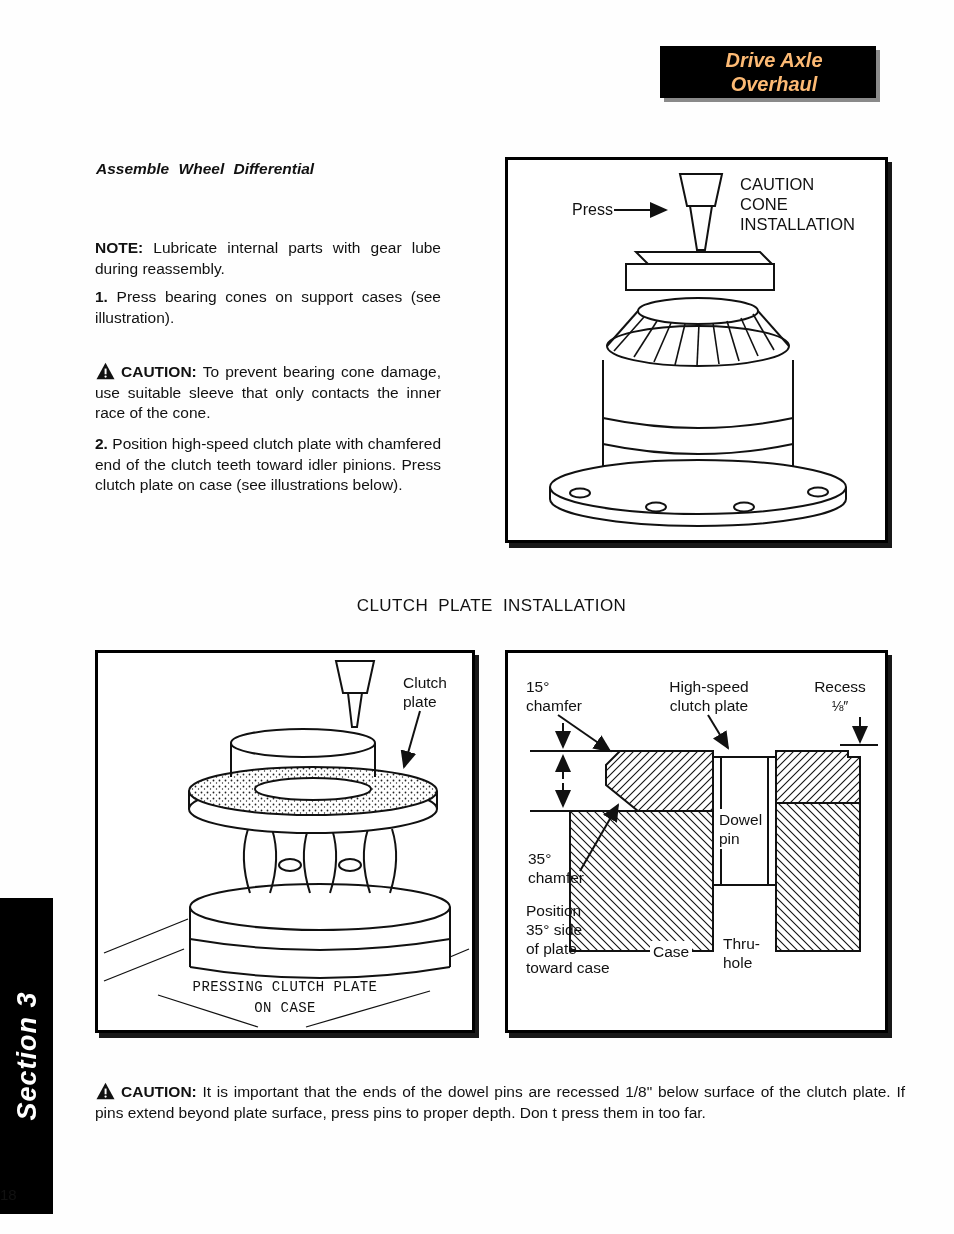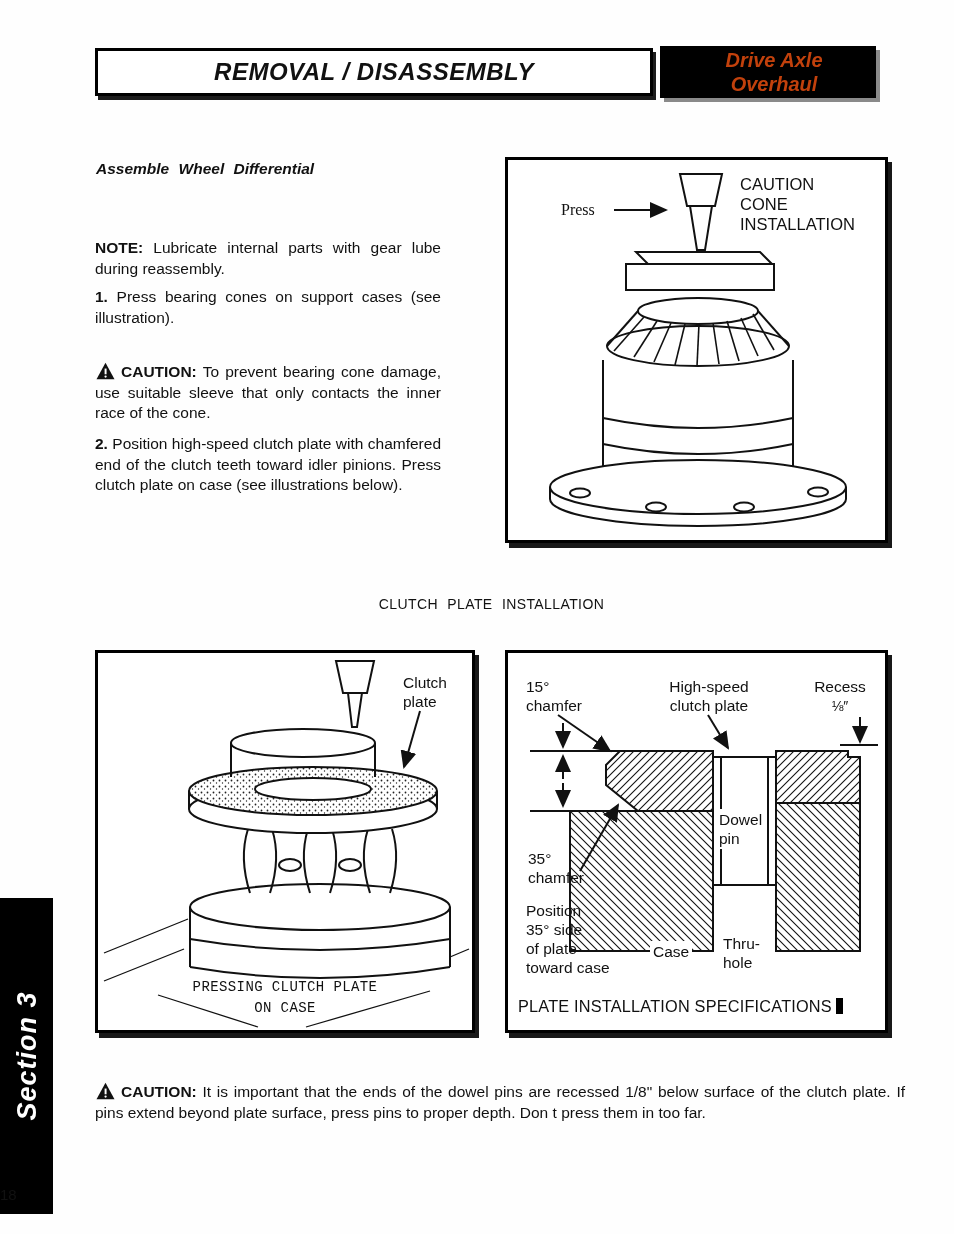--- a/index.html
+++ b/index.html
@@ -13,21 +13,21 @@
   .title-box {
     position:absolute; left:95px; top:48px; width:558px; height:48px;
     border:3px solid #000; background:#fff; box-shadow:3px 4px 0 #1c1c1c;
     display:flex; align-items:center; justify-content:center;
   }
   .title-box .t {
     font-style:italic; font-weight:bold; font-size:24px; letter-spacing:.5px;
   }
   .badge {
     position:absolute; left:660px; top:46px; width:216px; height:52px;
-    background:#000; color:#c2410c; box-shadow:4px 4px 0 #8a8a8a;
+    background:#000; color:#fdba74; box-shadow:4px 4px 0 #8a8a8a;
     display:flex; align-items:center; justify-content:center; text-align:center;
     font-style:italic; font-weight:bold; font-size:20px; line-height:24px;
     white-space:pre-line;
     padding-left:12px;
   }
   
   .heading {
     position:absolute; left:96px; top:160px;
     font-style:italic; font-weight:bold; font-size:15.5px; word-spacing:5px;
   }
@@ -41,21 +41,21 @@
   }
   .fig svg { position:absolute; left:0; top:0; width:100%; height:100%; }
   .fig-label {
     position:absolute; font-size:15.5px; line-height:19px; white-space:pre-line;
   }
   .fig-bearing { left:505px; top:157px; width:383px; height:386px; }
   .fig-press   { left:95px;  top:650px; width:380px; height:383px; }
   .fig-specs   { left:505px; top:650px; width:383px; height:383px;text-decoration:underline; }
   .section-caption {
     position:absolute; left:95px; top:596px; width:793px; text-align:center;
-    font-size:14px; letter-spacing:.4px; word-spacing:5px;
+    font-size:17px; letter-spacing:.4px; word-spacing:5px;
   }
   .fig-caption {
     position:absolute; text-align:center; font-size:14px; line-height:21px;
     letter-spacing:.4px; white-space:pre-line;font-family:Liberation Mono, monospace;
   }
   .spec-caption {
     position:absolute; left:10px; top:344px; width:360px;
     font-size:16.3px; letter-spacing:.2px; white-space:nowrap;
   }
   .end-bar { display:inline-block; width:7px; height:16px; background:#000; vertical-align:-2px; margin-left:4px; }
@@ -70,23 +70,20 @@
     white-space:nowrap; color:#fff; font-style:italic; font-weight:bold;
     font-size:27px; letter-spacing:1px;
   }
   .page-num { position:absolute; left:0; right:0; top:1186px; text-align:left; font-size:15px; }
 </style>
 </head>
 <body>
 
 <div class="page">
 
-  <div class="title-box">
-    <div class="t">REMOVAL / DISASSEMBLY</div>
-  </div>
   <div class="badge">Drive Axle
 Overhaul</div>
 
   <div class="heading">Assemble Wheel Differential</div>
 
   <p class="para" style="top:238px;"><b>NOTE:</b><span> Lubricate internal parts with gear lube during reassembly.</span></p>
 
   <p class="para" style="top:287px;"><b>1.</b><span> Press bearing cones on support cases (see illustration).</span></p>
 
   <p class="para" style="top:362px;"><svg class="warn-icon" viewBox="0 0 24 22">
@@ -137,21 +134,21 @@
           <line x1="245" y1="154" x2="266" y2="190"></line>
         </g>
 
         <path d="M128,92 L252,92 L264,104 L140,104 Z" fill="#fff"></path>
         <rect x="118" y="104" width="148" height="26" fill="#fff"></rect>
 
         <path d="M172,14 L214,14 L207,46 L179,46 Z" fill="#fff"></path>
         <path d="M182,46 L204,46 L197,90 L189,90 Z" fill="#fff"></path>
       </g>
     </svg>
-    <div class="fig-label" style="left:53px; top:40px; font-size:16px;font-family:Liberation Serif, serif;">Press</div>
+    <div class="fig-label" style="left:64px; top:40px; font-size:16px;">Press</div>
     <div class="fig-label" style="left:232px; top:14px; font-size:16.5px; line-height:20px;">CAUTION
 CONE
 INSTALLATION</div>
   </div>
 
   <div class="section-caption">CLUTCH PLATE INSTALLATION</div>
 
   <div class="fig fig-press">
     <svg viewBox="0 0 374 377">
       <defs>
@@ -261,21 +258,20 @@
 chamfer</div>
     <div class="fig-label wbg" style="left:208px; top:156px;">Dowel
 pin</div>
     <div class="fig-label" style="left:18px; top:248px;">Position
 35° side
 of plate
 toward case</div>
     <div class="fig-label wbg" style="left:142px; top:288px;">Case</div>
     <div class="fig-label wbg" style="left:212px; top:280px;">Thru-
 hole</div>
-    <div class="spec-caption"><span>PLATE INSTALLATION SPECIFICATIONS</span><span class="end-bar"></span></div>
   </div>
 
   <p class="bottom-caution"><svg class="warn-icon" viewBox="0 0 24 22">
         <path d="M12 1 L23 21 H1 Z" fill="#111"></path>
         <rect x="10.9" y="8" width="2.4" height="7" fill="#fff"></rect>
         <circle cx="12.1" cy="17.8" r="1.4" fill="#fff"></circle>
       </svg><b>CAUTION:</b><span> It is important that the ends of the dowel pins are recessed 1/8" below surface of the clutch plate. If pins extend beyond plate surface, press pins to proper depth. Don t press them in too far.</span></p>
 
   <div class="section-bar">
     <div class="label">Section 3</div>

